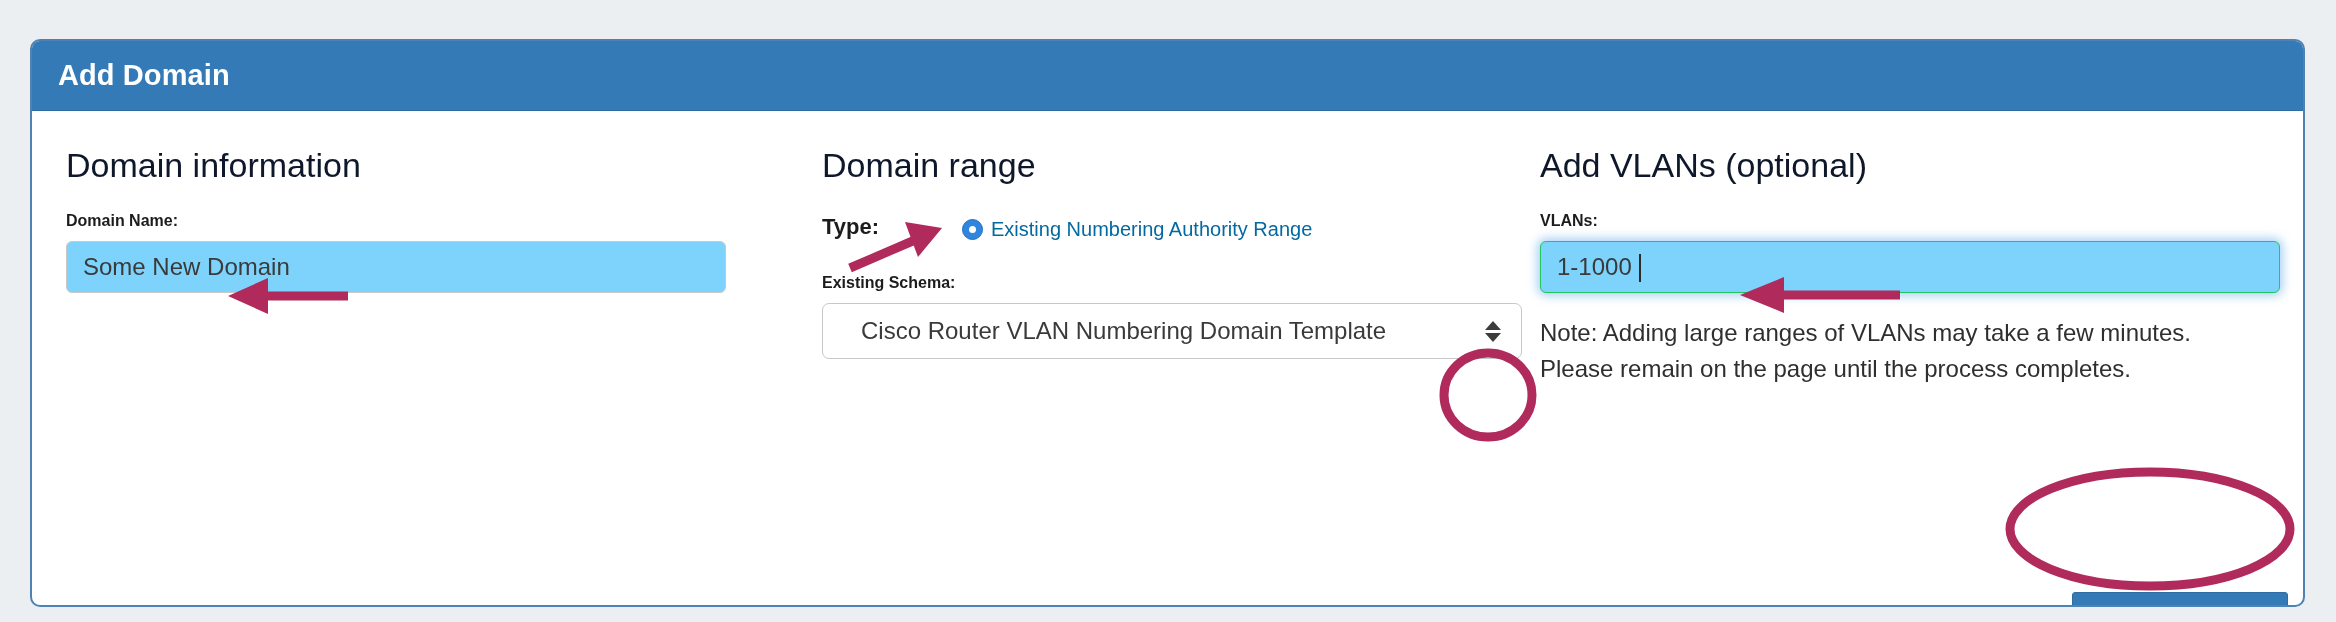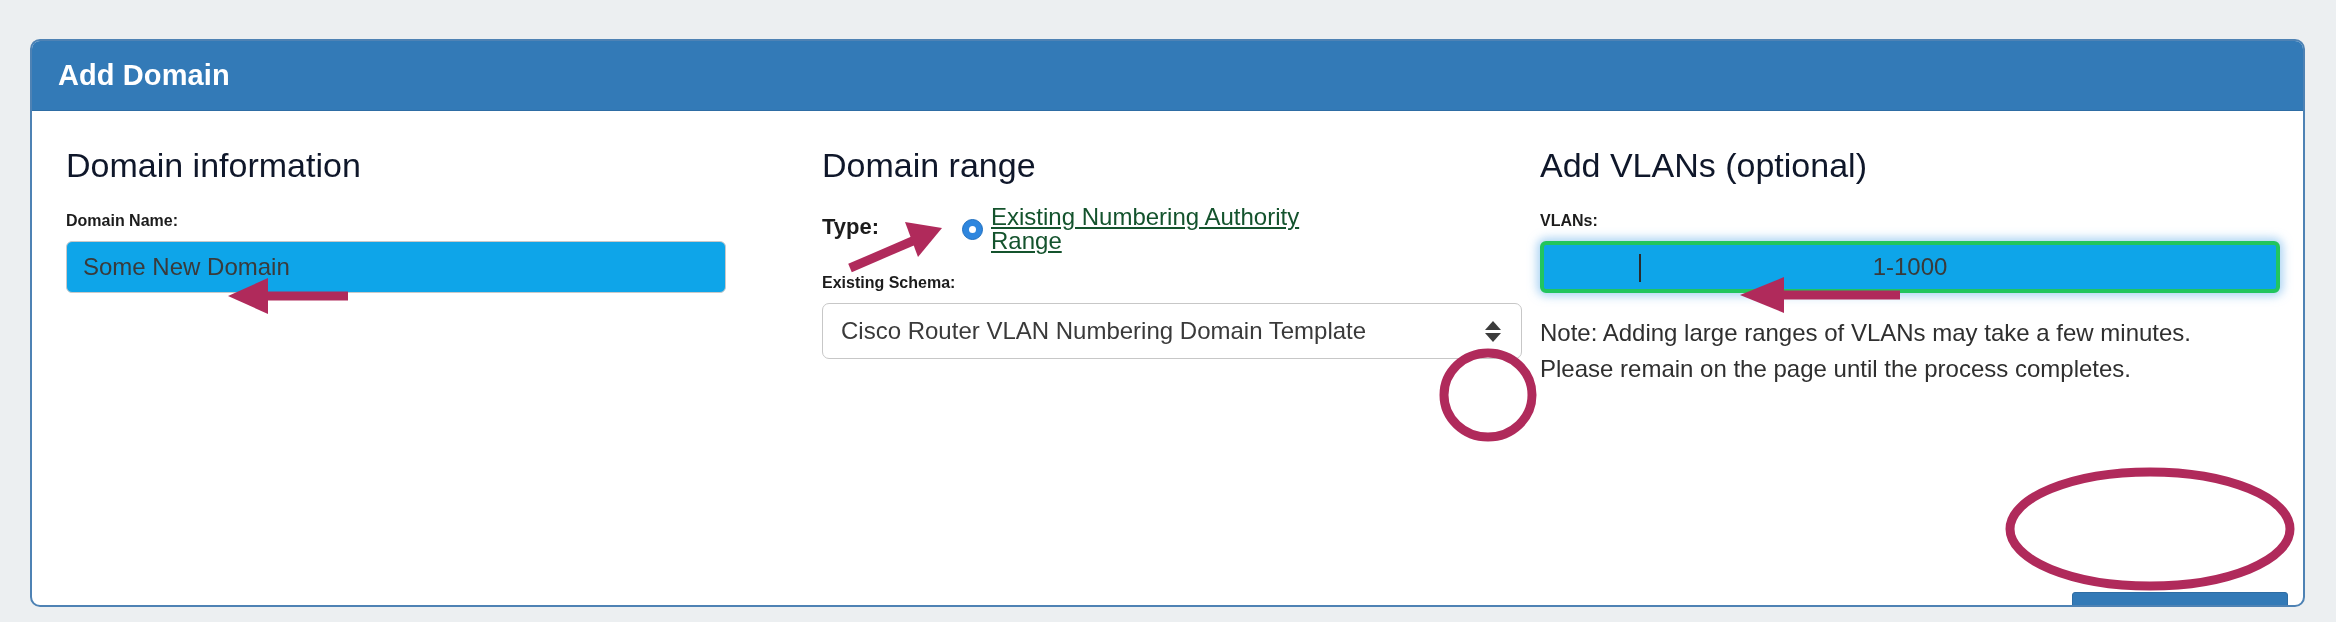--- a/index.html
+++ b/index.html
@@ -82,40 +82,39 @@
     display: block;
   }
 
   
   .text-input {
     box-sizing: border-box;
     margin-top: 11px;
     height: 52px;
     border: 1px solid #c9c9c9;
     border-radius: 6px;
-    background: #0ea5e9;
+    background: #7dd3fc;
     font-family: "Liberation Sans", sans-serif;
     font-size: 24px;
     color: #3a3a3a;
     padding: 0 16px;
     outline: none;
   }
   #domain-name-input { width: 660px; }
 
   .vlans-wrap {
     position: relative;
     margin-top: 11px;
     width: 740px;
   }
   #vlans-input {
     margin-top: 0;
     width: 740px;
-    border: 4px solid #22c55e;
+    border: 1px solid #22c55e;
     box-shadow: 0 0 10px 3px rgba(102,175,233,0.55);
-    text-align: center;
   }
   .caret-bar {
     position: absolute;
     left: 99px;
     top: 13px;
     width: 2px;
     height: 28px;
     background: #2b2b2b;
   }
 
@@ -160,38 +159,38 @@
     left: 6px; top: 6px;
     width: 7px; height: 7px;
     border-radius: 50%;
     background: #ffffff;
   }
   .radio.off {
     background: #fdfdfd;
     border: 1px solid #a9a9a9;
   }
   .radio-text {
-    font-size: 24px;
-    color: #14532d;
+    font-size: 20px;
+    color: #0369a1;
     line-height: 1;
-    text-decoration: underline;
   }
 
   
   .select-wrap {
     position: relative;
     margin-top: 11px;
     width: 700px;
     height: 56px;
     box-sizing: border-box;
     border: 1px solid #c7c7c7;
     border-radius: 7px;
     background: #ffffff;
     display: flex;
     align-items: center;
+    padding-left: 20px;
   }
   .select-value {
     font-size: 24px;
     color: #3a3a3a;
     padding-left: 18px;
     white-space: nowrap;
     overflow: hidden;
   }
   .select-arrows {
     position: absolute;

